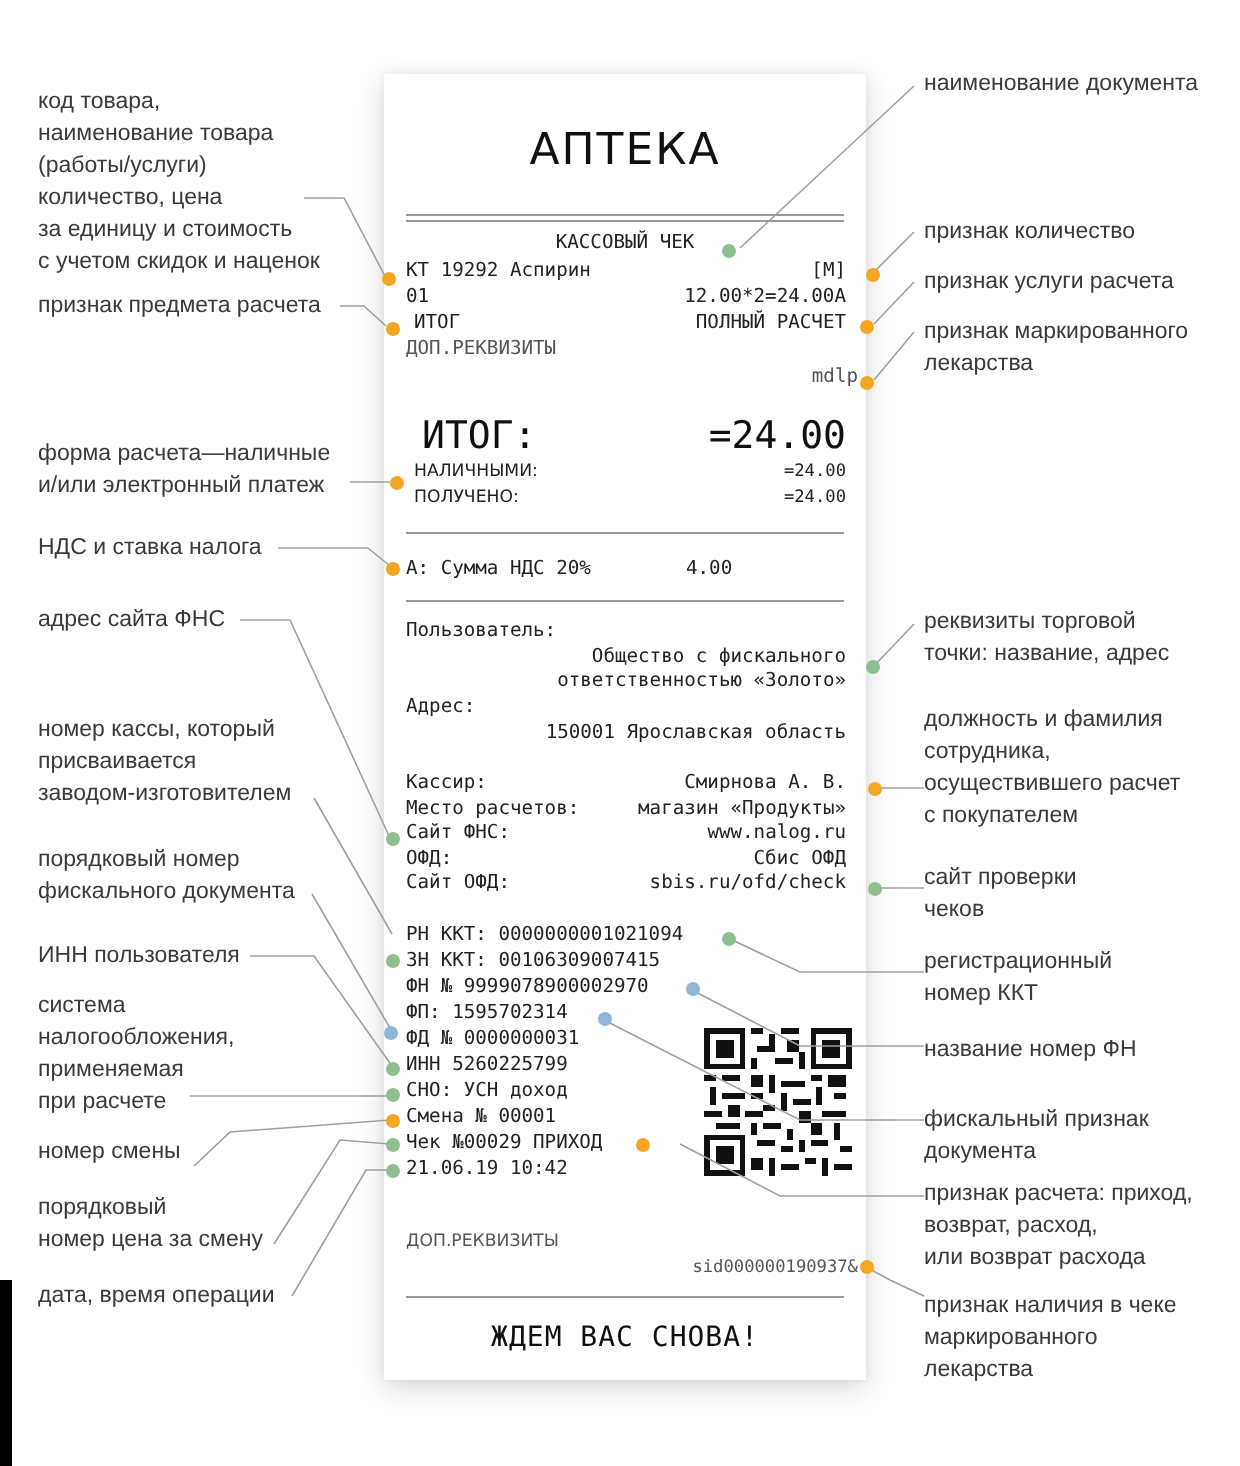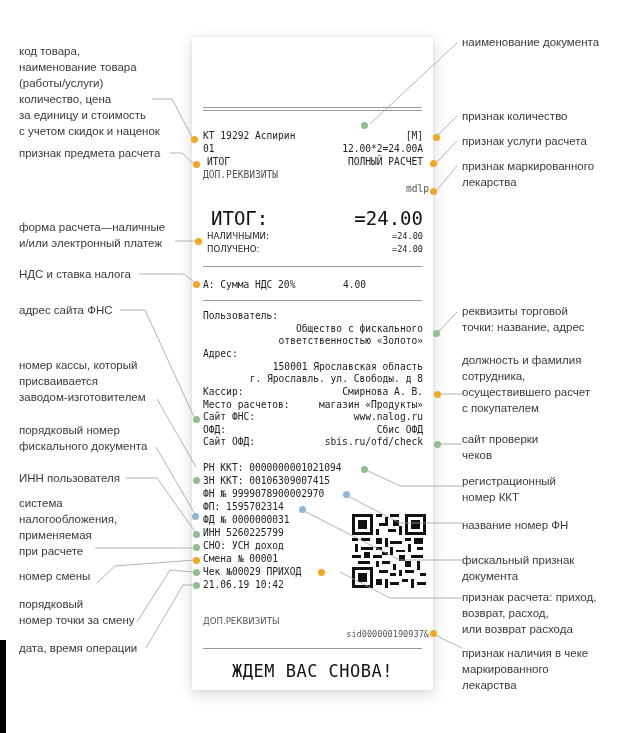--- a/index.html
+++ b/index.html
@@ -18,36 +18,38 @@
   .r-abs { position: absolute; white-space: pre; }
   .title { position: absolute; left: 0; width: 100%; top: 26px; text-align: center;
     font-family: "DejaVu Sans", sans-serif; font-size: 22px; letter-spacing: 1px; color: #111; }
   .hr { position: absolute; left: 11px; right: 11px; height: 0; border-top: 1px solid #9a9a9a; }
   .t9 { font-size: 9.6px; }
   .t8 { font-size: 8.6px; }
   .gray { color: #555; }
   .itog-l { font-size: 19px; color: #111; }
   .itog-r { font-size: 19px; color: #111; }
   .qr { position: absolute; left: 160px; top: 477px; width: 74px; height: 74px; }
-  .bye { font-size: 17px; color: #111; letter-spacing: 0.5px; }
+  .bye { font-size: 14px; color: #111; letter-spacing: 0.5px; }
 
   .ann { position: absolute; font-size: 11.5px; color: #3a3a3a; line-height: 16px; white-space: pre; }
   svg.lines { position: absolute; left: 0; top: 0; width: 620px; height: 733px; pointer-events: none; }
   .dot { position: absolute; width: 7px; height: 7px; border-radius: 50%; margin-left: -3.5px; margin-top: -3.5px; }
 </style>
 </head>
 <body>
 
 <div class="blackbar"></div>
 
 <div class="receipt mono">
+  <div class="title">АПТЕКА</div>
 
   <div class="hr" style="top:70px"></div>
   <div class="hr" style="top:73px"></div>
 
+  <div class="r-abs t9" style="left:0;width:100%;text-align:center;top:79px">КАССОВЫЙ ЧЕК</div>
 
   <div class="r-abs t9" style="left:11px;top:93px">КТ 19292 Аспирин</div>
   <div class="r-abs t9" style="right:10px;top:93px">[M]</div>
   <div class="r-abs t9" style="left:11px;top:106px">01</div>
   <div class="r-abs t9" style="right:10px;top:106px">12.00*2=24.00A</div>
   <div class="r-abs t9" style="left:15px;top:119px">ИТОГ</div>
   <div class="r-abs t9" style="right:10px;top:119px">ПОЛНЫЙ РАСЧЕТ</div>
   <div class="r-abs t9 gray" style="left:11px;top:132px">ДОП.РЕКВИЗИТЫ</div>
   <div class="r-abs t9 gray" style="right:4px;top:146px">mdlp</div>
 
@@ -61,21 +63,20 @@
   <div class="hr" style="top:229px"></div>
   <div class="r-abs t9" style="left:11px;top:242px">А: Сумма НДС 20%</div>
   <div class="r-abs t9" style="left:151px;top:242px">4.00</div>
   <div class="hr" style="top:263px"></div>
 
   <div class="r-abs t9" style="left:11px;top:273px">Пользователь:</div>
   <div class="r-abs t9" style="right:10px;top:286px">Общество с фискального</div>
   <div class="r-abs t9" style="right:10px;top:298px">ответственностью «Золото»</div>
   <div class="r-abs t9" style="left:11px;top:311px">Адрес:</div>
   <div class="r-abs t9" style="right:10px;top:324px">150001 Ярославская область</div>
-  <div class="r-abs t9" style="right:10px;top:336px">г. Ярославль. ул. Свободы. д 8</div>
   <div class="r-abs t9" style="left:11px;top:349px">Кассир:</div>
   <div class="r-abs t9" style="right:10px;top:349px">Смирнова А. В.</div>
   <div class="r-abs t9" style="left:11px;top:362px">Место расчетов:</div>
   <div class="r-abs t9" style="right:10px;top:362px">магазин «Продукты»</div>
   <div class="r-abs t9" style="left:11px;top:374px">Сайт ФНС:</div>
   <div class="r-abs t9" style="right:10px;top:374px">www.nalog.ru</div>
   <div class="r-abs t9" style="left:11px;top:387px">ОФД:</div>
   <div class="r-abs t9" style="right:10px;top:387px">Сбис ОФД</div>
   <div class="r-abs t9" style="left:11px;top:399px">Сайт ОФД:</div>
   <div class="r-abs t9" style="right:10px;top:399px">sbis.ru/ofd/check</div>
@@ -229,21 +230,21 @@
 заводом-изготовителем</div>
 <div class="ann" style="left:19px;top:422px">порядковый номер
 фискального документа</div>
 <div class="ann" style="left:19px;top:470px">ИНН пользователя</div>
 <div class="ann" style="left:19px;top:495px">система
 налогообложения,
 применяемая
 при расчете</div>
 <div class="ann" style="left:19px;top:568px">номер смены</div>
 <div class="ann" style="left:19px;top:596px">порядковый
-номер точки за смену</div>
+номер цена за смену</div>
 <div class="ann" style="left:19px;top:640px">дата, время операции</div>
 
 <div class="ann" style="left:462px;top:34px">наименование документа</div>
 <div class="ann" style="left:462px;top:108px">признак количество</div>
 <div class="ann" style="left:462px;top:133px">признак услуги расчета</div>
 <div class="ann" style="left:462px;top:158px">признак маркированного
 лекарства</div>
 <div class="ann" style="left:462px;top:303px">реквизиты торговой
 точки: название, адрес</div>
 <div class="ann" style="left:462px;top:352px">должность и фамилия

